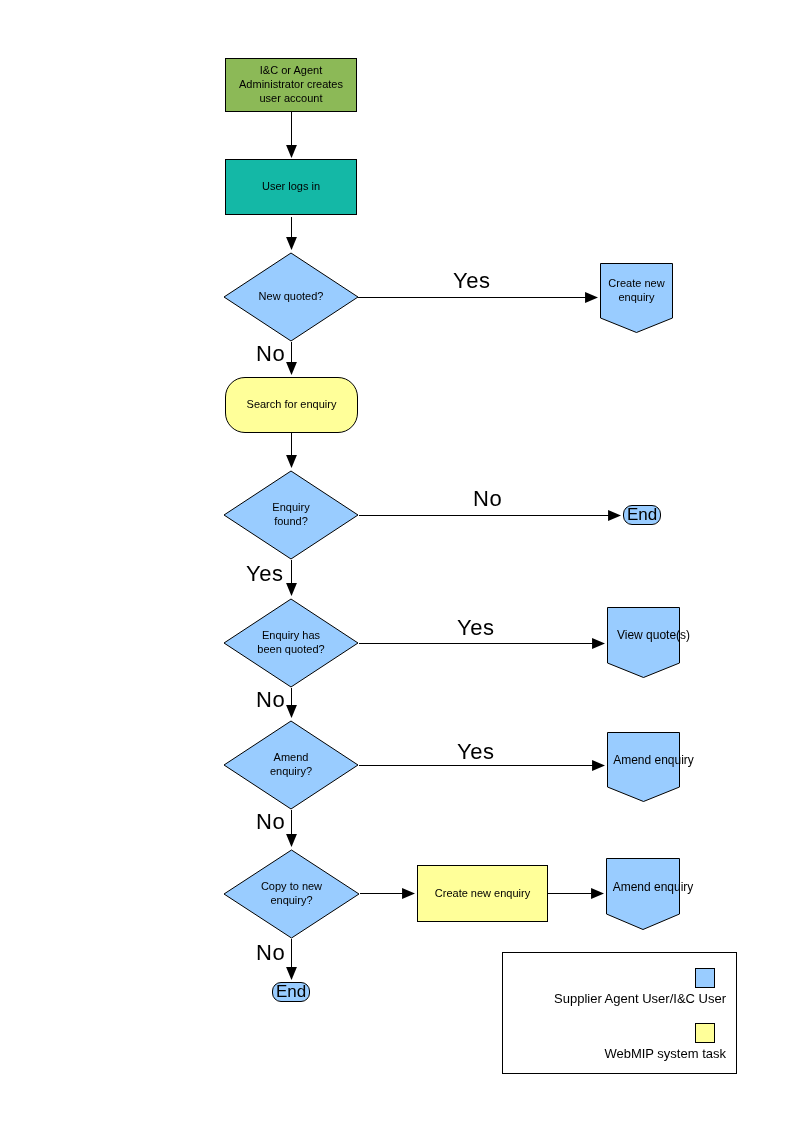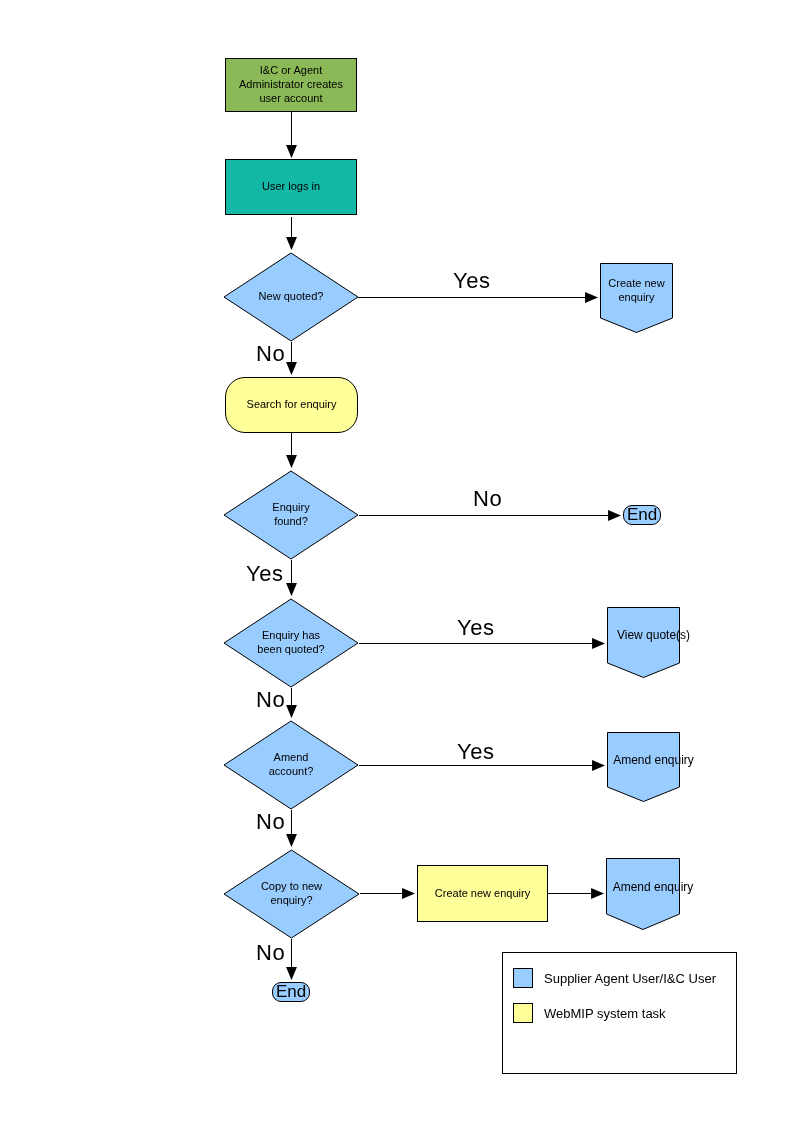--- a/index.html
+++ b/index.html
@@ -60,22 +60,23 @@
   .legend {
     position: absolute;
     left: 502px; top: 952px;
     width: 235px; height: 122px;
     border: 1px solid #000;
     box-sizing: border-box;
     padding: 15px 10px 0 10px;
   }
   .legend-row {
     display: flex;
-    align-items: center;
+    align-items: flex-end;
     margin-bottom: 15px;
+    flex-direction: column;
   }
   .legend-swatch {
     width: 20px; height: 20px;
     border: 1px solid #000;
     box-sizing: border-box;
     flex: 0 0 20px;
     margin-right: 11px;
   }
   .legend-label {
     font-size: 13px;
@@ -160,21 +161,21 @@
     <svg class="shape-svg" viewBox="0 0 73 71">
       <polygon points="0.5,0.5 72.5,0.5 72.5,56 36.5,70.5 0.5,56" stroke="#000" stroke-width="1" fill="#99CCFF"></polygon>
     </svg>
     <span class="node-label nowrap">View quote(s)</span>
   </div>
 
   <div class="node diamond" style="left:223px; top:720px; width:136px; height:90px;">
     <svg class="shape-svg" viewBox="0 0 136 90">
       <polygon points="68,1 135,45 68,89 1,45" stroke="#000" stroke-width="1" fill="#99CCFF"></polygon>
     </svg>
-    <span class="node-label w62">Amend account?</span>
+    <span class="node-label w62">Amend enquiry?</span>
   </div>
 
   <div class="node pentagon" style="left:607px; top:732px; width:73px; height:70px;">
     <svg class="shape-svg" viewBox="0 0 73 70">
       <polygon points="0.5,0.5 72.5,0.5 72.5,55 36.5,69.5 0.5,55" stroke="#000" stroke-width="1" fill="#99CCFF"></polygon>
     </svg>
     <span class="node-label nowrap">Amend enquiry</span>
   </div>
 
   <div class="node diamond" style="left:223px; top:849px; width:137px; height:90px;">

